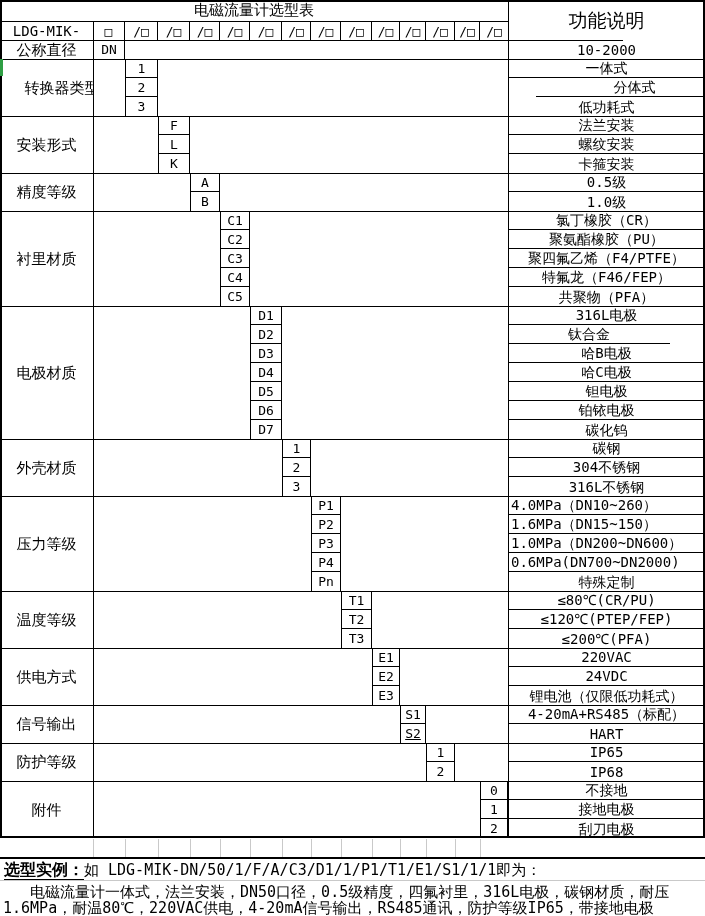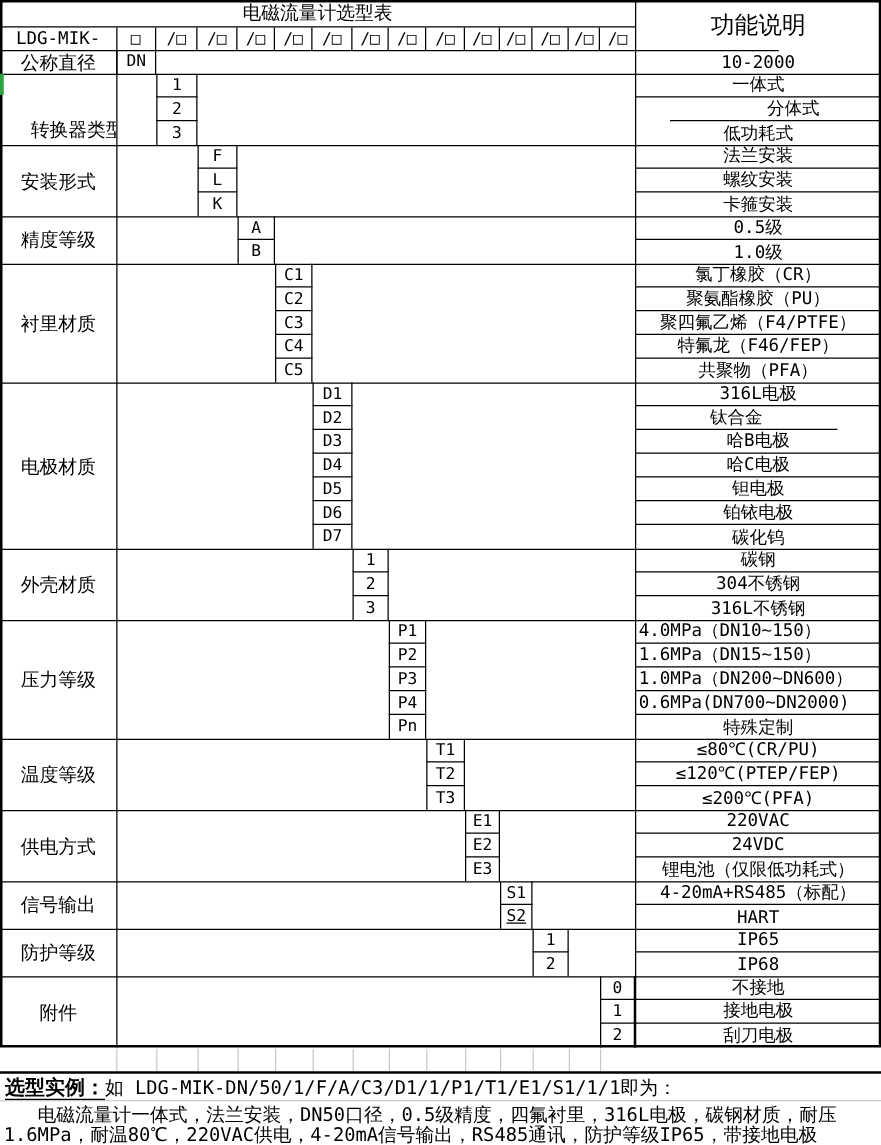--- a/index.html
+++ b/index.html
@@ -44,21 +44,21 @@
     <div class="cell code-box" style="left: 400px; top: 22px; width: 26px; height: 18px; border-right: 1px solid rgb(0, 0, 0);">/□</div>
     <div class="cell code-box" style="left: 426px; top: 22px; width: 29px; height: 18px; border-right: 1px solid rgb(0, 0, 0);">/□</div>
     <div class="cell code-box" style="left: 455px; top: 22px; width: 25px; height: 18px; border-right: 1px solid rgb(0, 0, 0);">/□</div>
     <div class="cell code-box" style="left: 480px; top: 22px; width: 28px; height: 18px;">/□</div>
     <div class="cat" style="left: 0px; top: 40px; width: 623px; height: 19px;">
       <div class="cell cat-label" style="left: 0px; top: 0px; width: 93px; height: 18px;">公称直径</div>
       <div class="cell opt-code" style="left: 93px; top: -1px; width: 32px; height: 19px;">DN</div>
       <div class="cell opt-desc" style="left: 508px; top: -1px; width: 197px; height: 19px;">10-2000</div>
     </div>
     <div class="cat" style="left: 0px; top: 59px; width: 705px; height: 57px;">
-      <div class="cell cat-label" style="left: 0px; top: 16px; width: 93px; height: 56px; padding-left: 31px;">转换器类型</div>
+      <div class="cell cat-label" style="left: 0px; top: 0px; width: 93px; height: 56px; padding-left: 31px;">转换器类型</div>
       <div class="cell opt-code" style="left: 125px; top: -1px; width: 33px; height: 19px; border-bottom: 1px solid rgb(0, 0, 0);">1</div>
       <div class="cell opt-desc" style="left: 508px; top: -1px; width: 197px; height: 19px; border-bottom: 1px solid rgb(0, 0, 0);">一体式</div>
       <div class="cell opt-code" style="left: 125px; top: 18px; width: 33px; height: 19px; border-bottom: 1px solid rgb(0, 0, 0);">2</div>
       <div class="cell opt-desc" style="left: 536px; top: 18px; width: 197px; height: 19px; border-bottom: 1px solid rgb(0, 0, 0);">分体式</div>
       <div class="cell opt-code" style="left: 125px; top: 37px; width: 33px; height: 19px;">3</div>
       <div class="cell opt-desc" style="left: 508px; top: 37px; width: 197px; height: 19px;">低功耗式</div>
     </div>
     <div class="cat" style="left: 0px; top: 116px; width: 705px; height: 57px;">
       <div class="cell cat-label" style="left: 0px; top: 0px; width: 93px; height: 56px;">安装形式</div>
       <div class="cell opt-code" style="left: 158px; top: -1px; width: 32px; height: 19px; border-bottom: 1px solid rgb(0, 0, 0);">F</div>
@@ -110,21 +110,21 @@
       <div class="cell opt-code" style="left: 282px; top: -1px; width: 29px; height: 19px; border-bottom: 1px solid rgb(0, 0, 0);">1</div>
       <div class="cell opt-desc" style="left: 508px; top: -1px; width: 197px; height: 19px; border-bottom: 1px solid rgb(0, 0, 0);">碳钢</div>
       <div class="cell opt-code" style="left: 282px; top: 18px; width: 29px; height: 19px; border-bottom: 1px solid rgb(0, 0, 0);">2</div>
       <div class="cell opt-desc" style="left: 508px; top: 18px; width: 197px; height: 19px; border-bottom: 1px solid rgb(0, 0, 0);">304不锈钢</div>
       <div class="cell opt-code" style="left: 282px; top: 37px; width: 29px; height: 19px;">3</div>
       <div class="cell opt-desc" style="left: 508px; top: 37px; width: 197px; height: 19px;">316L不锈钢</div>
     </div>
     <div class="cat" style="left: 0px; top: 496px; width: 705px; height: 95px;">
       <div class="cell cat-label" style="left: 0px; top: 0px; width: 93px; height: 94px;">压力等级</div>
       <div class="cell opt-code" style="left: 311px; top: -1px; width: 30px; height: 19px; border-bottom: 1px solid rgb(0, 0, 0);">P1</div>
-      <div class="cell opt-desc left" style="left: 508px; top: -1px; width: 197px; height: 19px; border-bottom: 1px solid rgb(0, 0, 0);">4.0MPa（DN10~150）</div>
+      <div class="cell opt-desc left" style="left: 508px; top: -1px; width: 197px; height: 19px; border-bottom: 1px solid rgb(0, 0, 0);">4.0MPa（DN10~260）</div>
       <div class="cell opt-code" style="left: 311px; top: 18px; width: 30px; height: 19px; border-bottom: 1px solid rgb(0, 0, 0);">P2</div>
       <div class="cell opt-desc left" style="left: 508px; top: 18px; width: 197px; height: 19px; border-bottom: 1px solid rgb(0, 0, 0);">1.6MPa（DN15~150）</div>
       <div class="cell opt-code" style="left: 311px; top: 37px; width: 30px; height: 19px; border-bottom: 1px solid rgb(0, 0, 0);">P3</div>
       <div class="cell opt-desc left" style="left: 508px; top: 37px; width: 197px; height: 19px; border-bottom: 1px solid rgb(0, 0, 0);">1.0MPa（DN200~DN600）</div>
       <div class="cell opt-code" style="left: 311px; top: 56px; width: 30px; height: 19px; border-bottom: 1px solid rgb(0, 0, 0);">P4</div>
       <div class="cell opt-desc left" style="left: 508px; top: 56px; width: 197px; height: 19px; border-bottom: 1px solid rgb(0, 0, 0);">0.6MPa(DN700~DN2000)</div>
       <div class="cell opt-code" style="left: 311px; top: 75px; width: 30px; height: 19px; text-align: center;">Pn</div>
       <div class="cell opt-desc" style="left: 508px; top: 75px; width: 197px; height: 19px;">特殊定制</div>
     </div>
     <div class="cat" style="left: 0px; top: 591px; width: 705px; height: 57px;">

